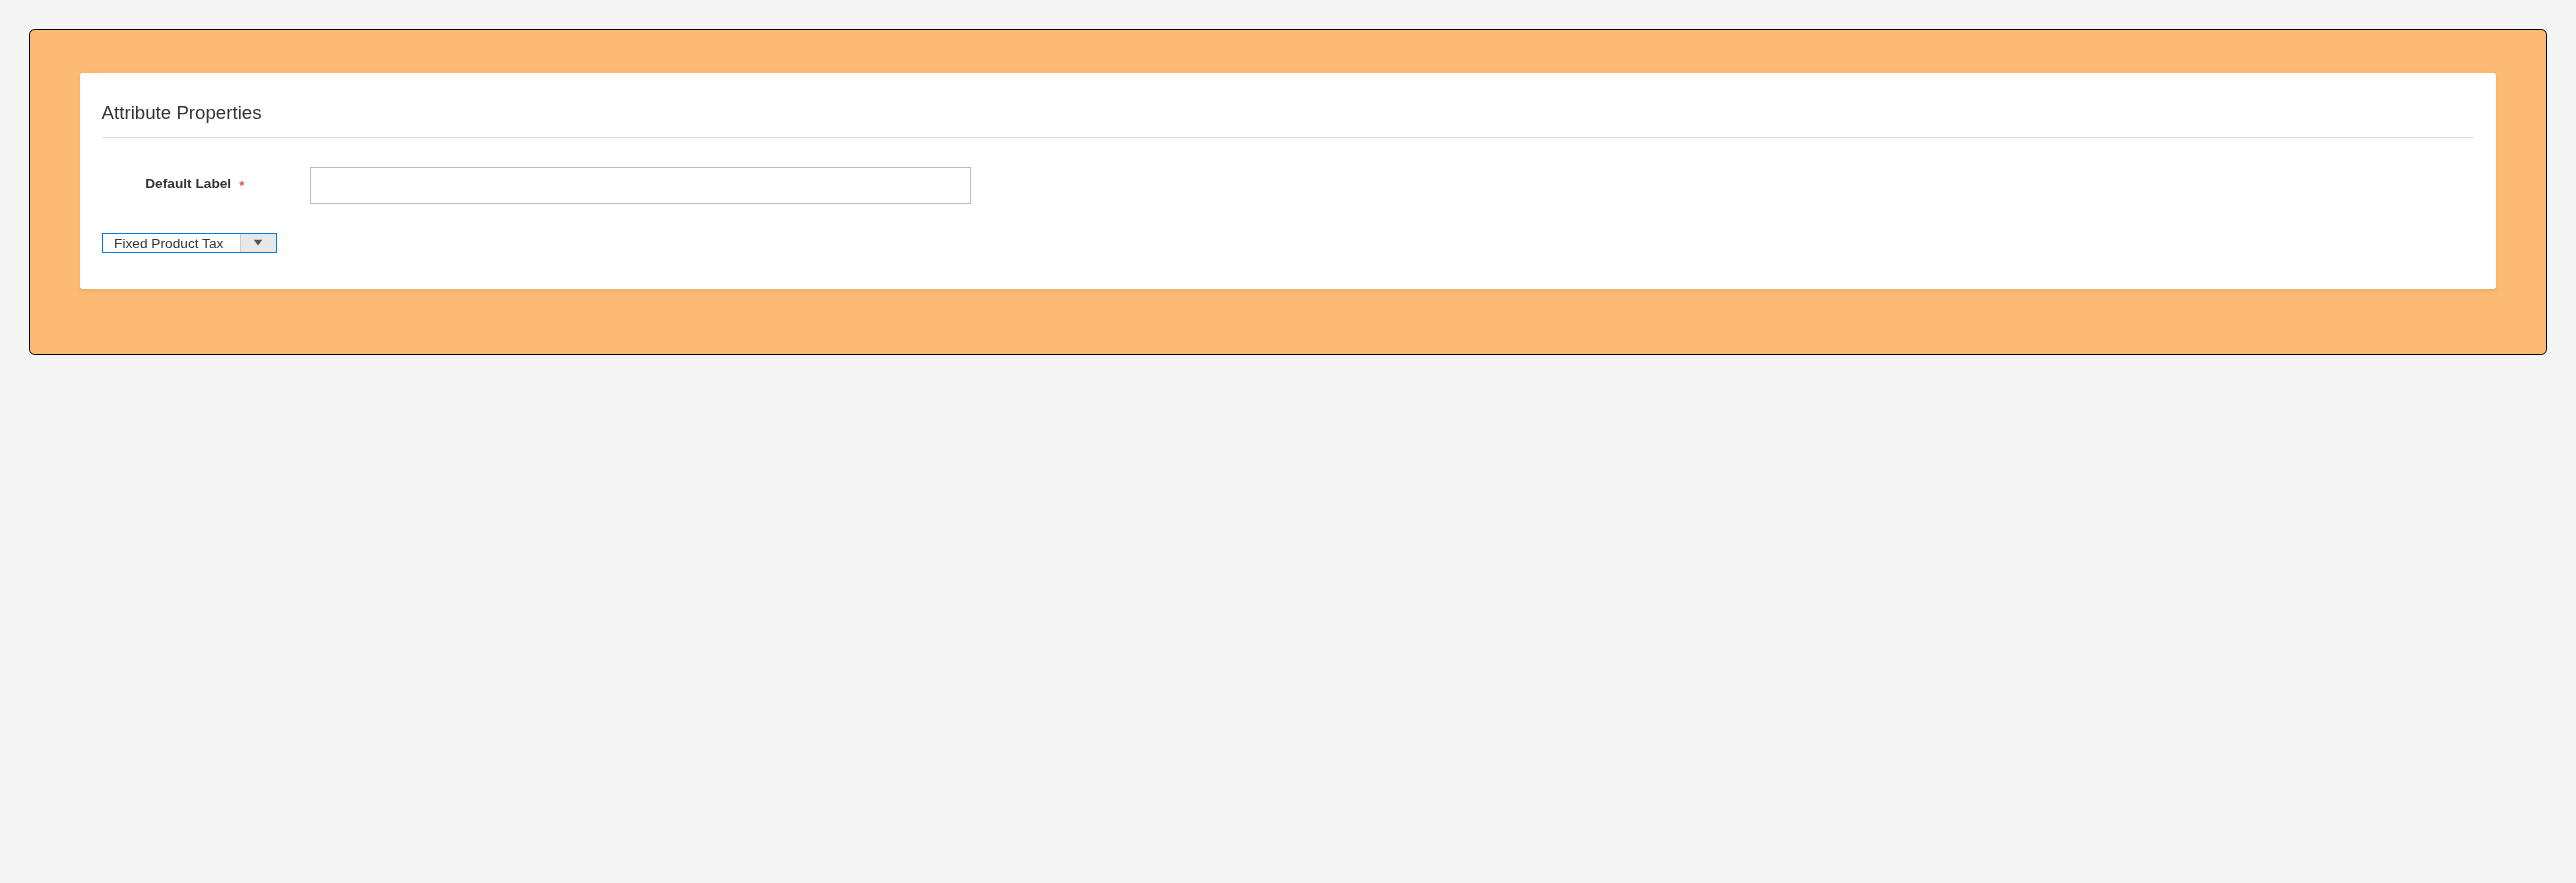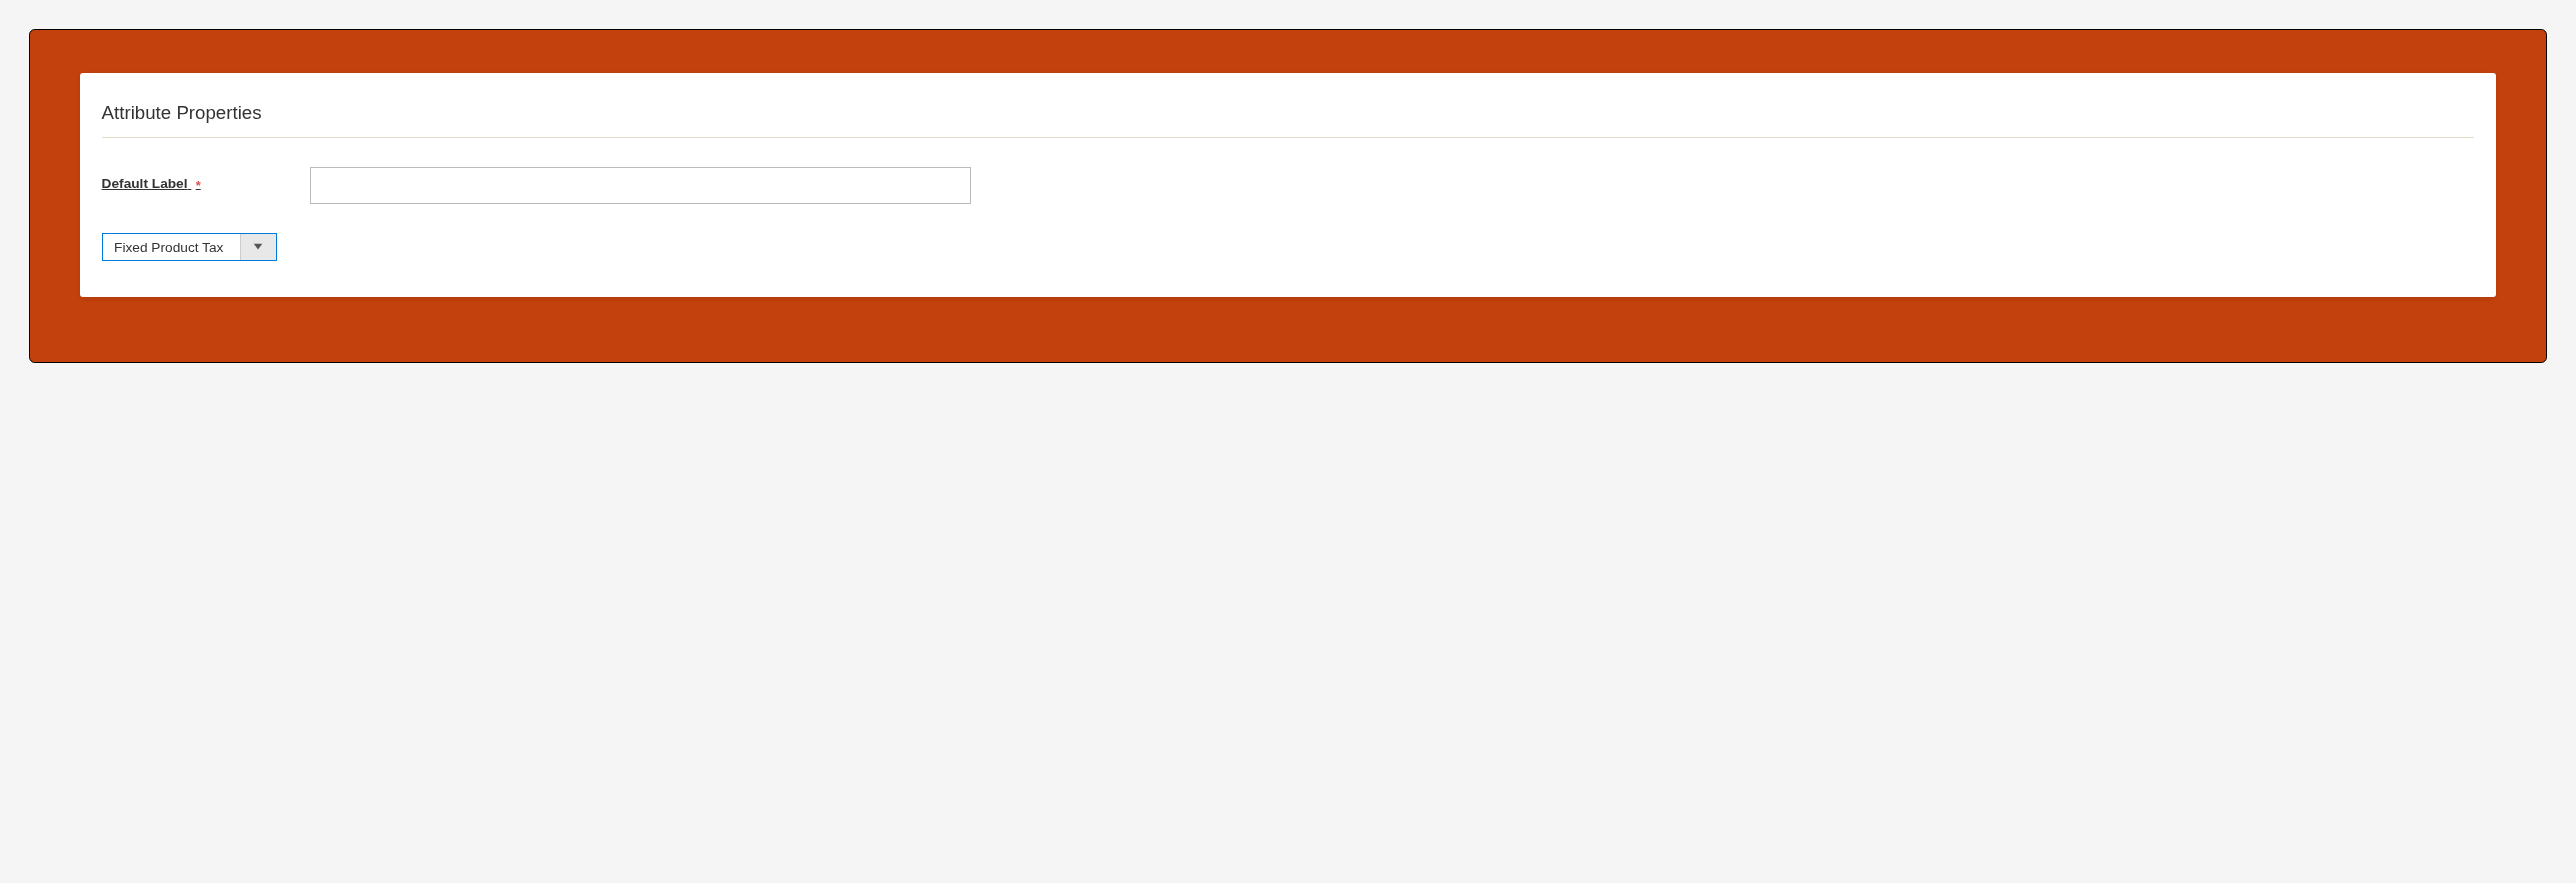--- a/index.html
+++ b/index.html
@@ -8,21 +8,21 @@
       padding: 0;
     }
     
     body {
       font-family: -apple-system, BlinkMacSystemFont, "Segoe UI", Helvetica, Arial, sans-serif;
       background: #f5f5f5;
       padding: 29px;
     }
     
     .outer-frame {
-      background: #c2410c;
+      background: #fdba74;
       border: 1.4px solid #000;
       border-radius: 5.8px;
       padding: 43px 50px 65px 50px;
       min-height: 288px;
     }
     
     .panel {
       background: #fff;
       border-radius: 2.9px;
       box-shadow: 0 1.4px 4.3px rgba(0,0,0,0.08);
@@ -43,28 +43,27 @@
       align-items: flex-start;
       margin-bottom: 29px;
     }
     
     .form-row:last-child {
       margin-bottom: 7.2px;
     }
     
     .label-col {
       width: 208px;
-      text-align: left;
+      text-align: center;
       padding-right: 21.6px;
       padding-top: 7.2px;
       color: #333;
       font-size: 13.7px;
       font-weight: 600;
       line-height: 1.4;
-      text-decoration: underline;
     }
     
     .required-mark {
       color: #d9534f;
       margin-left: 4.3px;
       font-size: 13px;
       position: relative;
       top: 2.2px;
     }
     
@@ -77,21 +76,21 @@
       height: 37px;
       border: 0.7px solid #bbb;
       padding: 0 8.6px;
       font-size: 13px;
       background: #fff;
     }
     
     .select-wrap {
       display: inline-flex;
       border: 0.7px solid #007bdb;
-      height: 28px;
+      height: 20px;
       align-items: stretch;
       background: #fff;
     }
     
     .select-value {
       padding: 0 11.5px;
       display: flex;
       align-items: center;
       font-size: 13.7px;
       color: #333;

